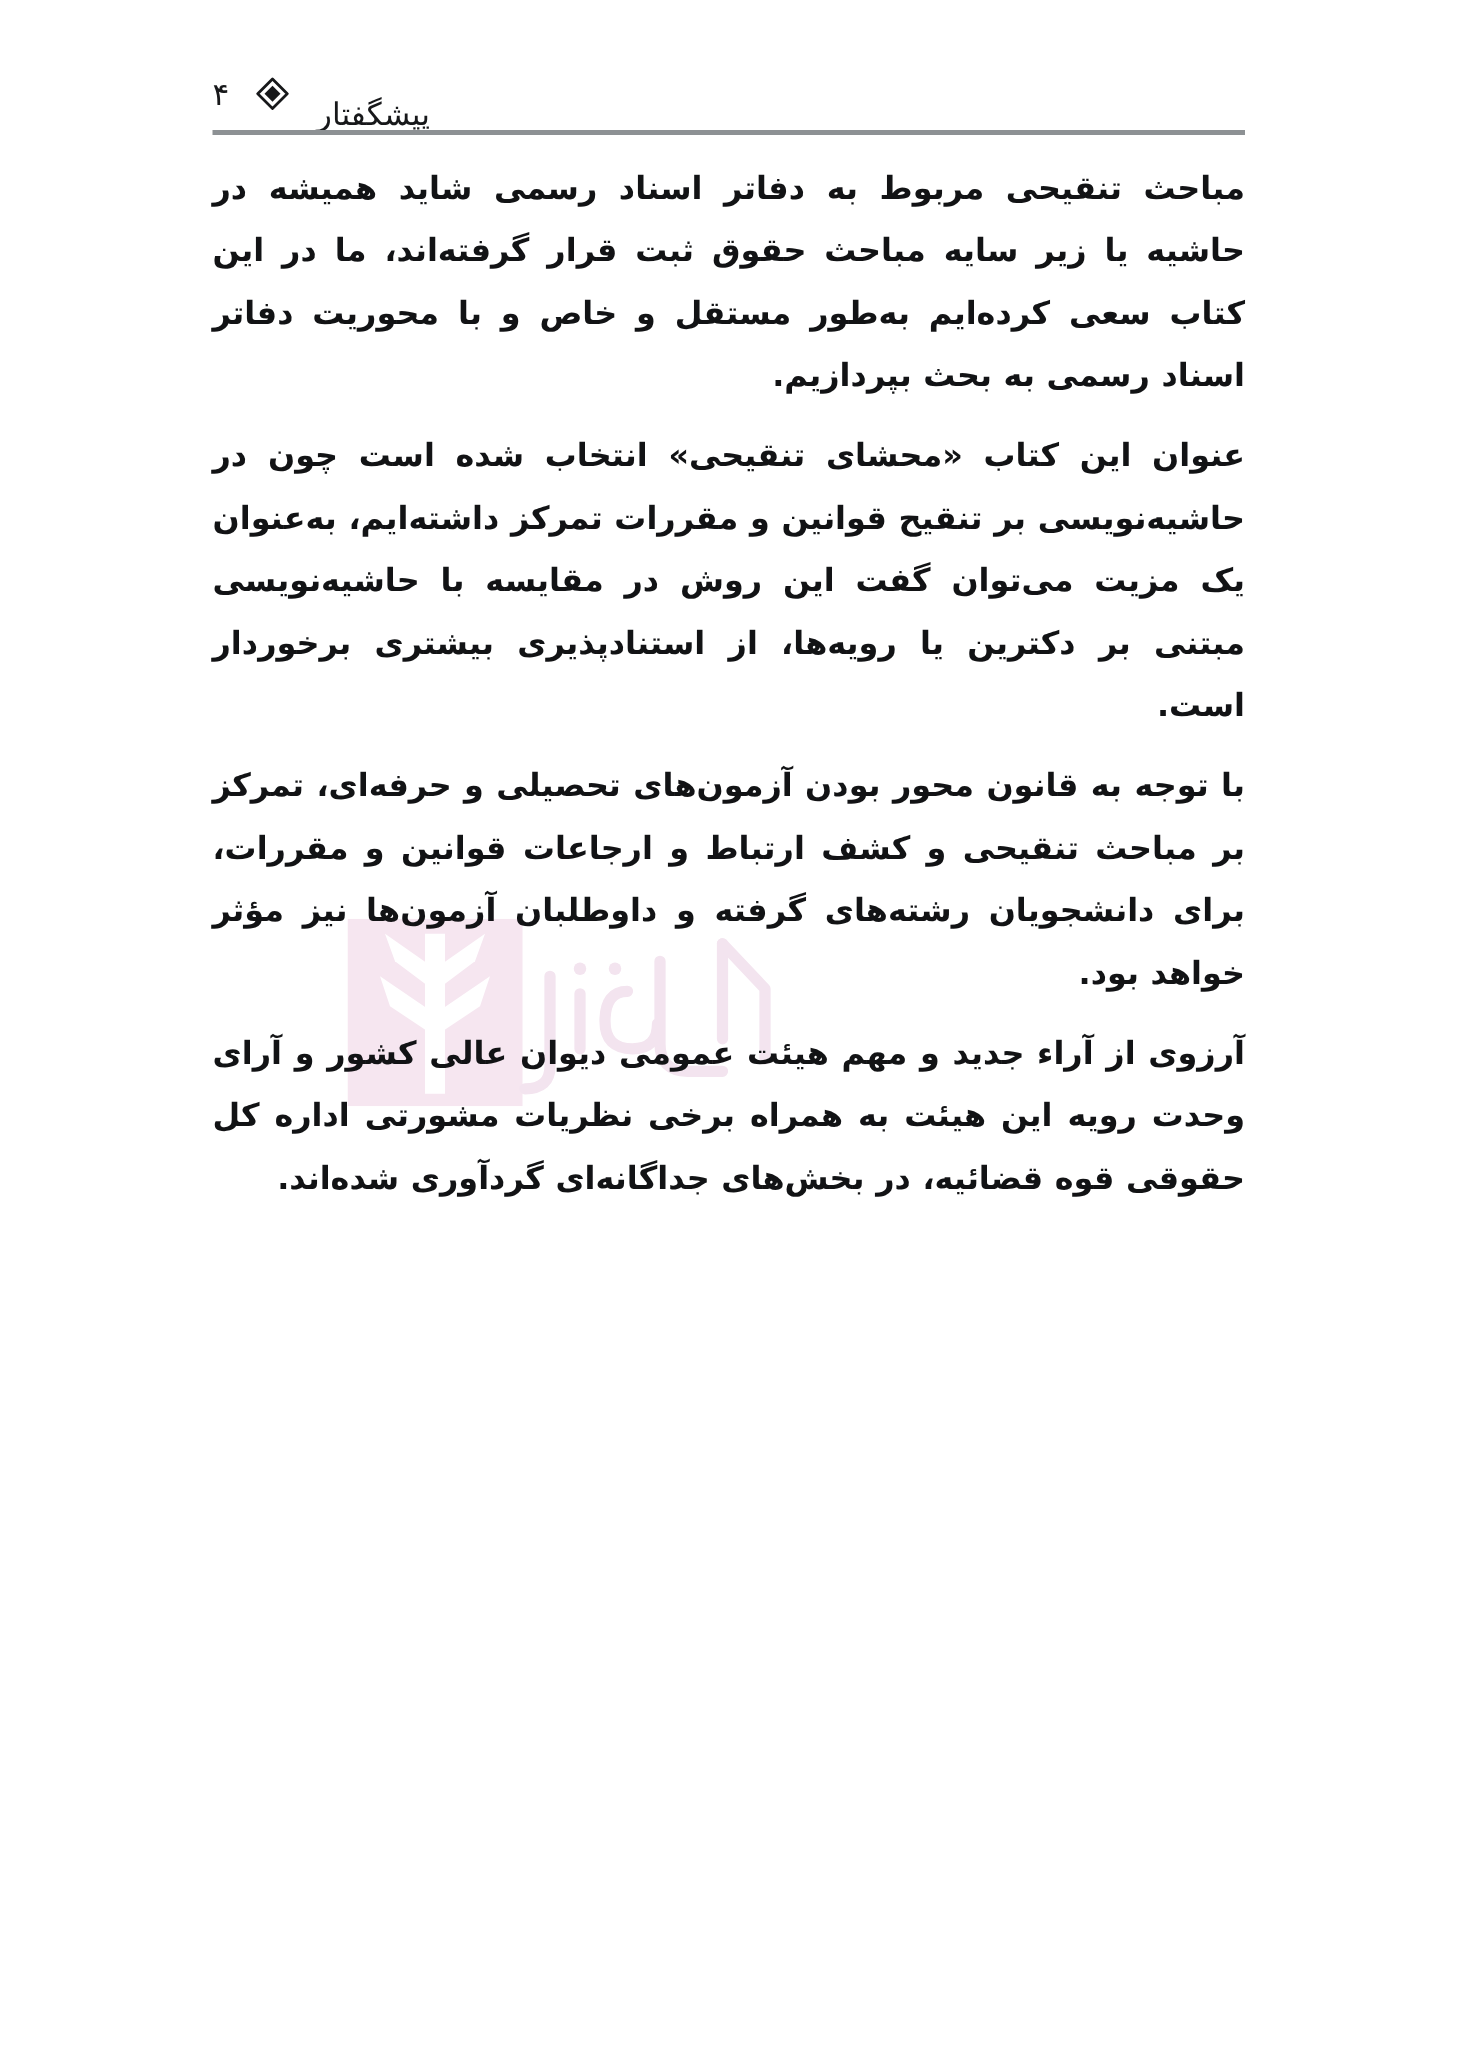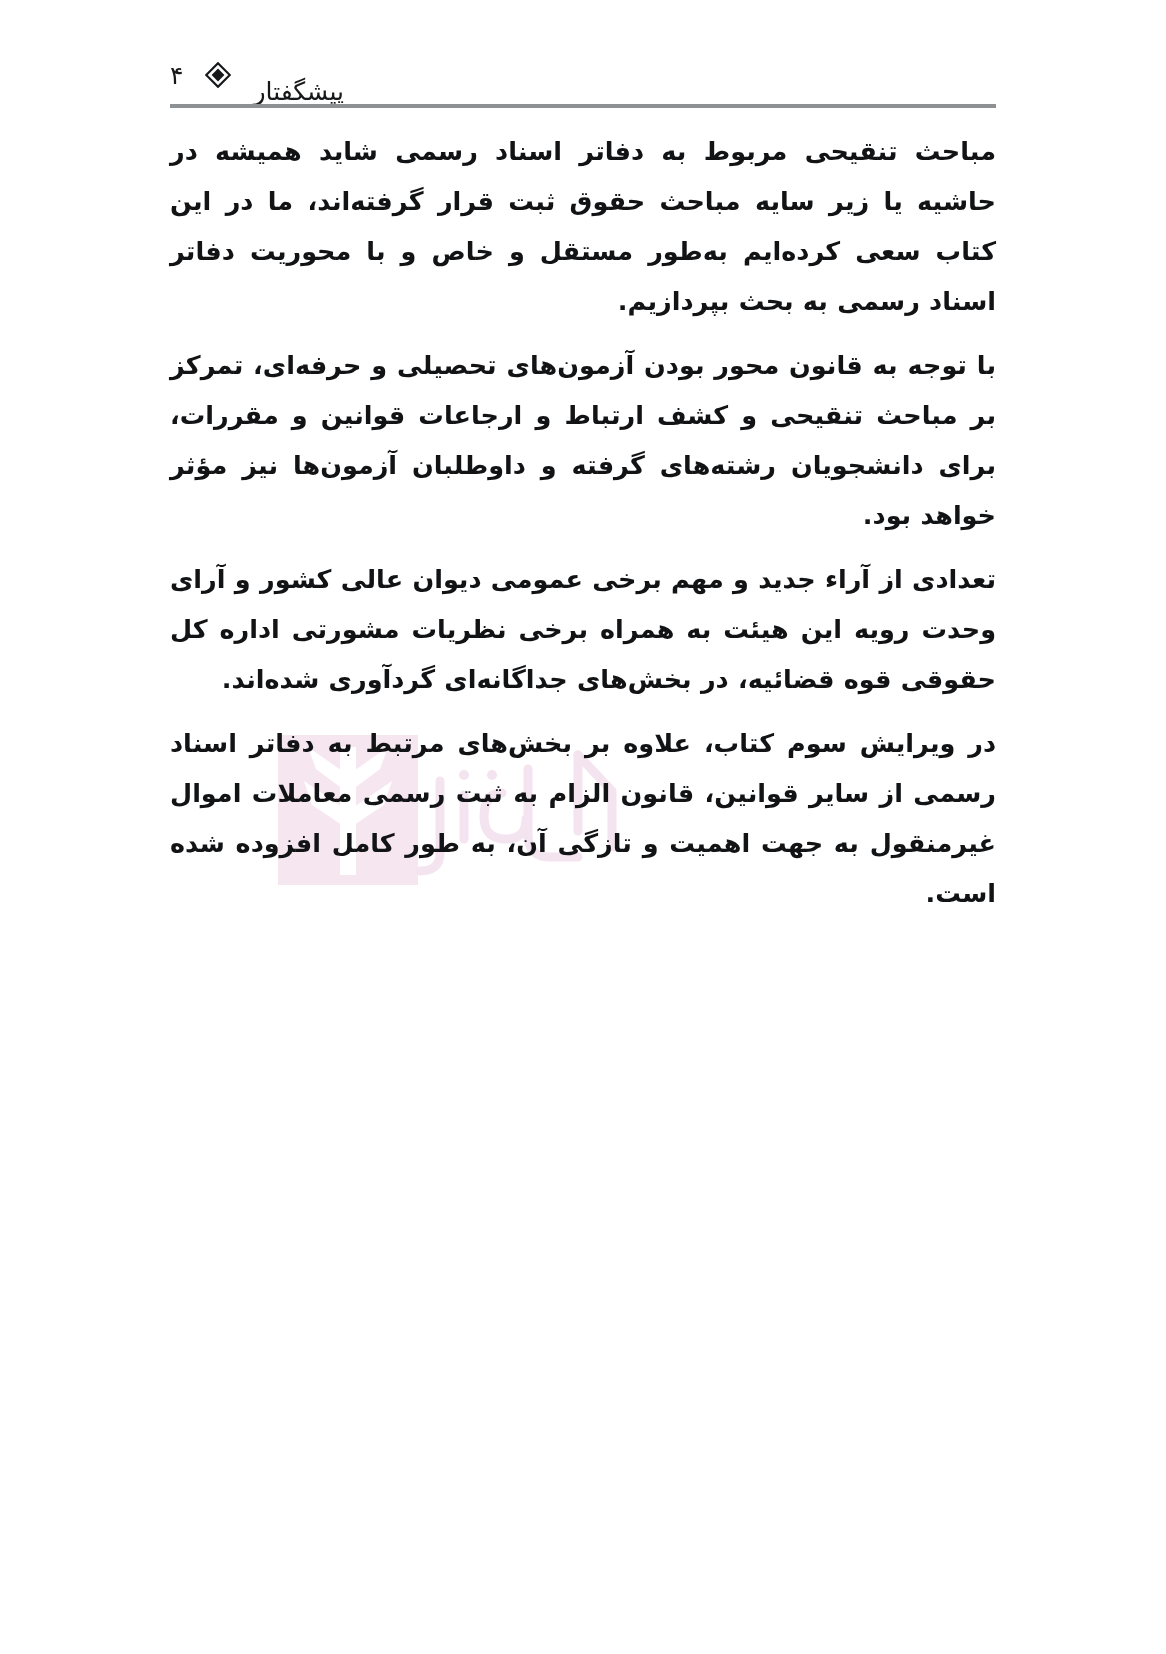--- a/index.html
+++ b/index.html
@@ -152,18 +152,18 @@
       </g>
       <g fill="#f3e4ef">
         <circle cx="214" cy="40" r="5"></circle>
         <circle cx="186" cy="40" r="5"></circle>
       </g>
     </svg>
   </div>
 
   <div class="content">
     <p class="para">مباحث تنقیحی مربوط به دفاتر اسناد رسمی شاید همیشه در حاشیه یا زیر سایه مباحث حقوق ثبت قرار گرفته‌اند، ما در این کتاب سعی کرده‌ایم به‌طور مستقل و خاص و با محوریت دفاتر اسناد رسمی به بحث بپردازیم.</p>
+    <p class="para">عنوان این کتاب «محشای تنقیحی» انتخاب شده است چون در حاشیه‌نویسی بر تنقیح قوانین و مقررات تمرکز داشته‌ایم، به‌عنوان یک مزیت می‌توان گفت این روش در مقایسه با حاشیه‌نویسی مبتنی بر دکترین یا رویه‌ها، از استنادپذیری بیشتری برخوردار است.</p>
     <p class="para">با توجه به قانون محور بودن آزمون‌های تحصیلی و حرفه‌ای، تمرکز بر مباحث تنقیحی و کشف ارتباط و ارجاعات قوانین و مقررات، برای دانشجویان رشته‌های گرفته و داوطلبان آزمون‌ها نیز مؤثر خواهد بود.</p>
-    <p class="para">تعدادی از آراء جدید و مهم برخی عمومی دیوان عالی کشور و آرای وحدت رویه این هیئت به همراه برخی نظریات مشورتی اداره کل حقوقی قوه قضائیه، در بخش‌های جداگانه‌ای گردآوری شده‌اند.</p>
-    <p class="para">در ویرایش سوم کتاب، علاوه بر بخش‌های مرتبط به دفاتر اسناد رسمی از سایر قوانین، قانون الزام به ثبت رسمی معاملات اموال غیرمنقول به جهت اهمیت و تازگی آن، به طور کامل افزوده شده است.</p>
+    <p class="para">آرزوی از آراء جدید و مهم هیئت عمومی دیوان عالی کشور و آرای وحدت رویه این هیئت به همراه برخی نظریات مشورتی اداره کل حقوقی قوه قضائیه، در بخش‌های جداگانه‌ای گردآوری شده‌اند.</p>
   </div>
 
 </div>
 
 </body></html>

